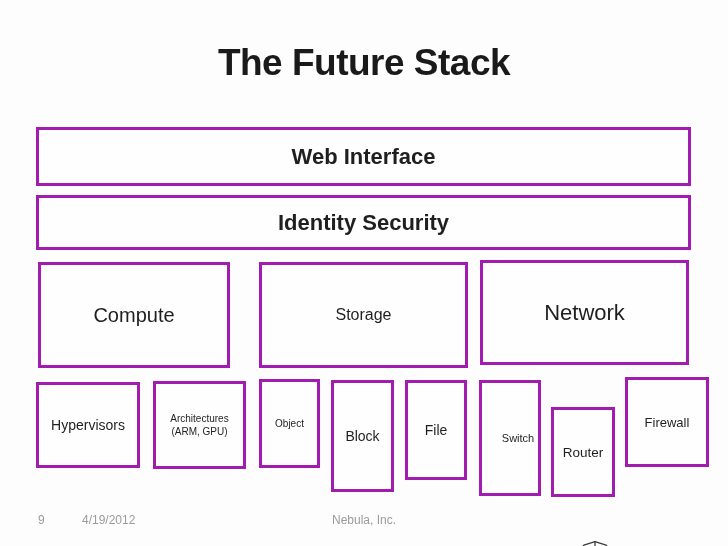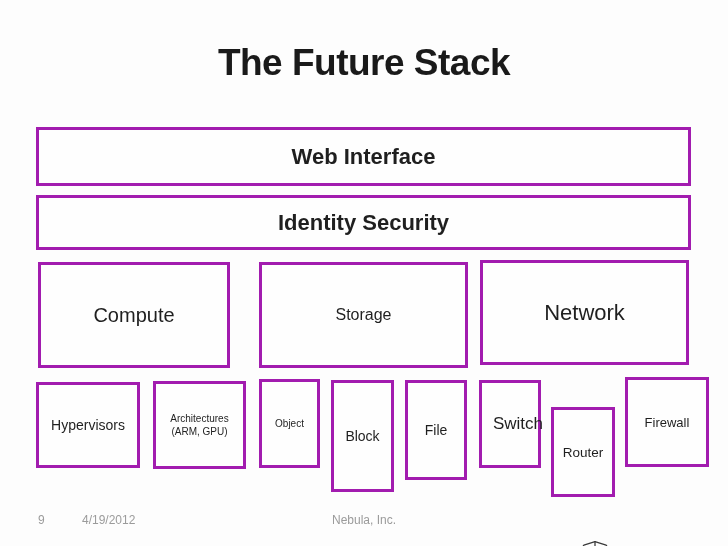--- a/index.html
+++ b/index.html
@@ -27,21 +27,21 @@
   .b-web        {left:36px;  top:127px; width:655px; height:59px;  font-size:22px; font-weight:600;}
   .b-identity   {left:36px;  top:195px; width:655px; height:55px;  font-size:22px; font-weight:600;}
   .b-compute    {left:38px;  top:262px; width:192px; height:106px; font-size:20px;}
   .b-storage    {left:259px; top:262px; width:209px; height:106px; font-size:16px;}
   .b-network    {left:480px; top:260px; width:209px; height:105px; font-size:22px;}
   .b-hypervisors  {left:36px;  top:382px; width:104px; height:86px; font-size:14px;}
   .b-architectures{left:153px; top:381px; width:93px;  height:88px; font-size:10px; line-height:1.3;}
   .b-object     {left:259px; top:379px; width:61px; height:89px; font-size:10px;}
   .b-block      {left:331px; top:380px; width:63px; height:112px; font-size:14px;}
   .b-file       {left:405px; top:380px; width:62px; height:100px; font-size:14px;}
-  .b-switch     {left:479px; top:380px; width:62px; height:88px; font-size:17px;padding-left:16px;}
+  .b-switch     {left:479px; top:380px; width:62px; height:116px; font-size:11px;padding-left:16px;}
   .b-router     {left:551px; top:379px; width:64px; height:90px; font-size:13.5px;margin-top:28px;}
   .b-firewall   {left:625px; top:377px; width:84px; height:90px; font-size:13px;}
   .footer-text{
     position:absolute;top:513px;
     font-size:12px;color:#9b9b9b;
   }
   .page-num{left:38px;}
   .f-date{left:82px;}
   .f-company{left:50%;transform:translateX(-50%);}
   .logo{

